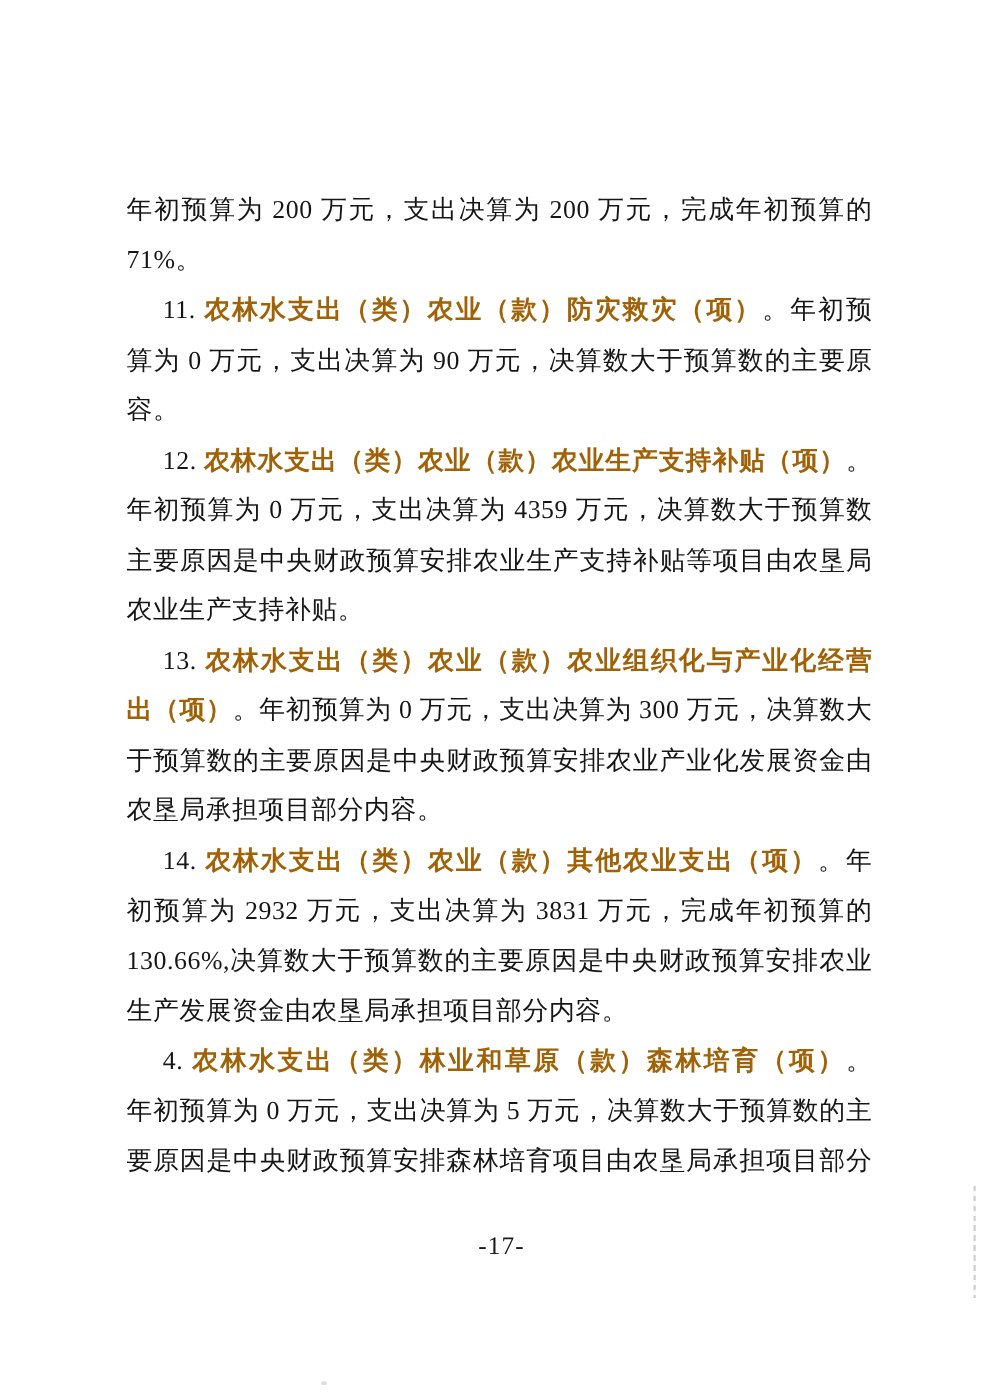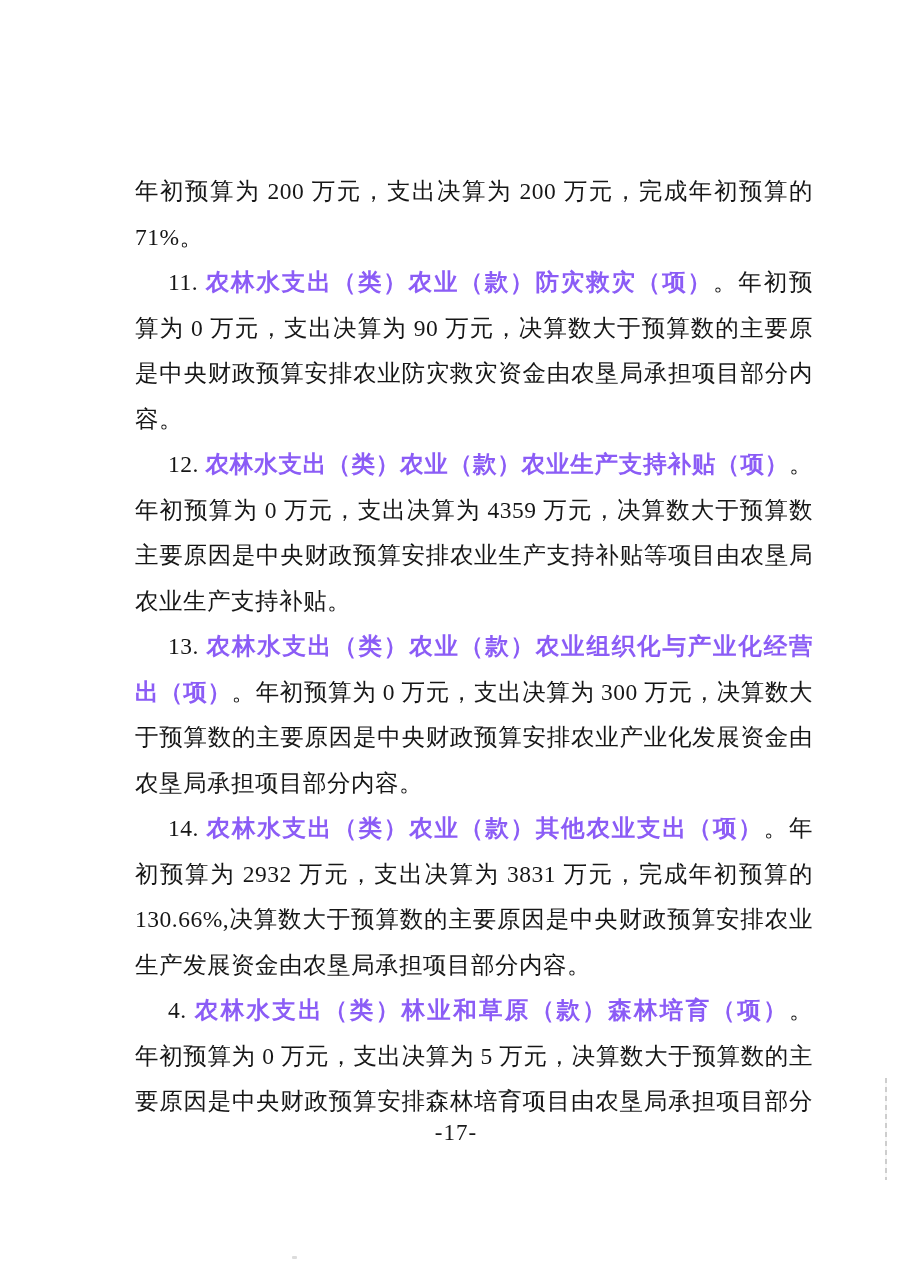--- a/index.html
+++ b/index.html
@@ -14,40 +14,39 @@
     background: #ffffff;
     overflow: hidden;
     font-family: "Liberation Serif", "DejaVu Serif", serif;
     color: #161616;
   }
   .text-block {
     position: absolute;
     left: 115px;
     top: 169px;
     width: 678px;
-    margin-left: 20px;
   }
   .line {
     height: 45.5px;
     line-height: 45.5px;
     font-size: 23.5px;
     letter-spacing: 0.5px;
     white-space: normal;
     overflow: hidden;
     text-align: justify;
     text-align-last: left;
   }
   .line.fill {
     text-align-last: justify;
   }
   .line.indent {
     text-indent: 33px;
   }
   .seg { font-weight: normal; }
-  .seg.bold { font-weight: bold; color: #8b5cf6; }
+  .seg.bold { font-weight: bold; color: #a16207; }
   .page-number {
     position: absolute;
     left: 0;
     top: 1118px;
     width: 912px; 
     text-align: center;
     font-size: 23px;
     line-height: 30px;
     letter-spacing: 1px;
     color: #1a1a1a;
@@ -77,21 +76,20 @@
 </style>
 </head>
 <body>
 
 <div class="page">
   <div class="text-block">
       <div class="line fill"><span class="seg">年初预算为 200 万元，支出决算为 200 万元，完成年初预算的</span></div>
       <div class="line"><span class="seg">71%。</span></div>
       <div class="line indent fill"><span class="seg">11. </span><span class="seg bold">农林水支出（类）农业（款）防灾救灾（项）</span><span class="seg">。年初预</span></div>
       <div class="line fill"><span class="seg">算为 0 万元，支出决算为 90 万元，决算数大于预算数的主要原因</span></div>
-      <div class="line fill"><span class="seg">是中央财政预算安排农业防灾救灾资金由农垦局承担项目部分内</span></div>
       <div class="line"><span class="seg">容。</span></div>
       <div class="line indent fill"><span class="seg">12. </span><span class="seg bold">农林水支出（类）农业（款）农业生产支持补贴（项）</span><span class="seg">。</span></div>
       <div class="line fill"><span class="seg">年初预算为 0 万元，支出决算为 4359 万元，决算数大于预算数的</span></div>
       <div class="line fill"><span class="seg">主要原因是中央财政预算安排农业生产支持补贴等项目由农垦局</span></div>
       <div class="line"><span class="seg">农业生产支持补贴。</span></div>
       <div class="line indent fill"><span class="seg">13. </span><span class="seg bold">农林水支出（类）农业（款）农业组织化与产业化经营</span></div>
       <div class="line fill"><span class="seg bold">出（项）</span><span class="seg">。年初预算为 0 万元，支出决算为 300 万元，决算数大</span></div>
       <div class="line fill"><span class="seg">于预算数的主要原因是中央财政预算安排农业产业化发展资金由</span></div>
       <div class="line"><span class="seg">农垦局承担项目部分内容。</span></div>
       <div class="line indent fill"><span class="seg">14. </span><span class="seg bold">农林水支出（类）农业（款）其他农业支出（项）</span><span class="seg">。年</span></div>

